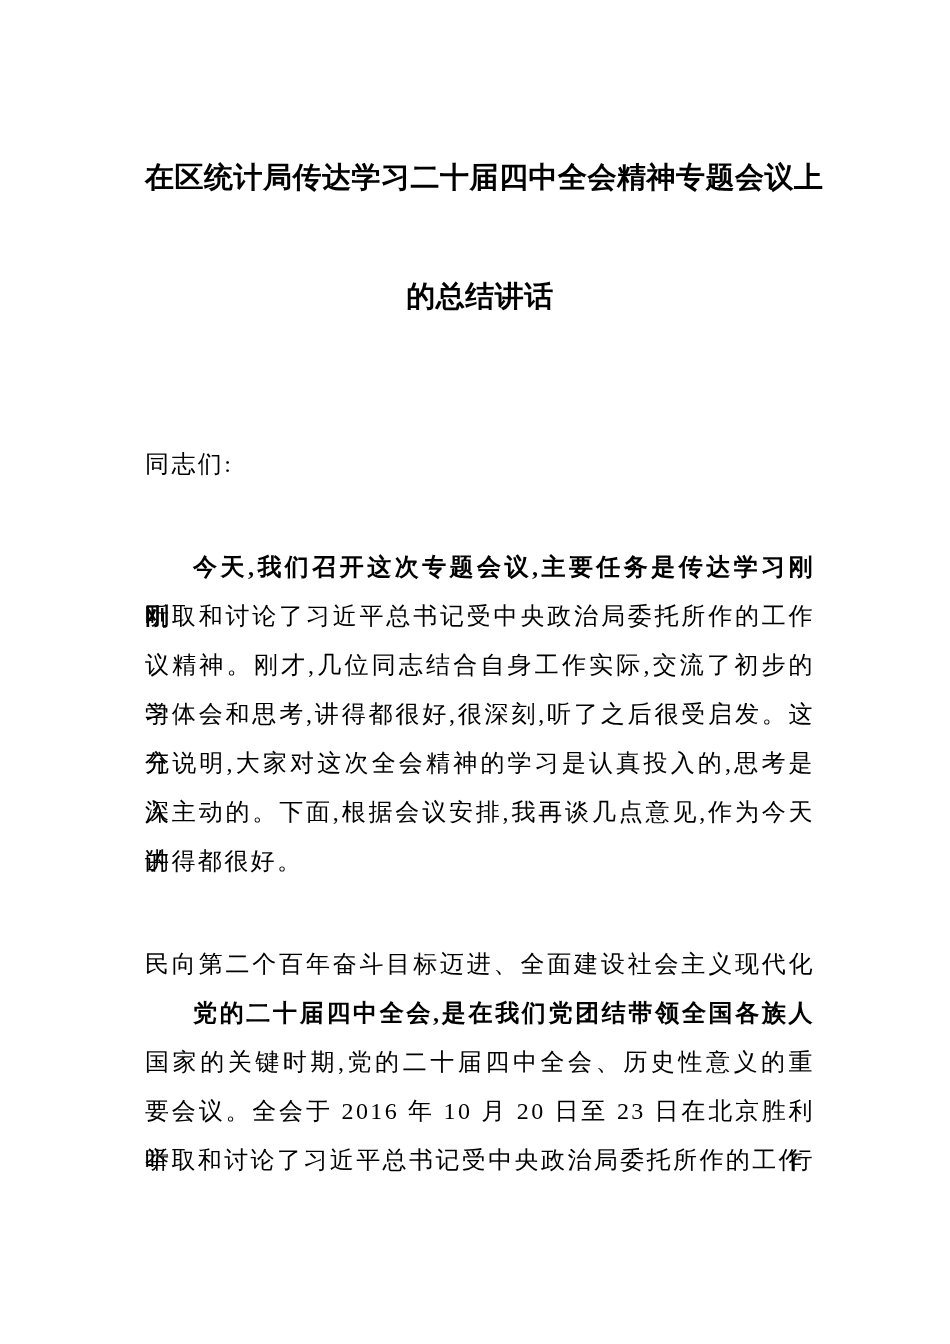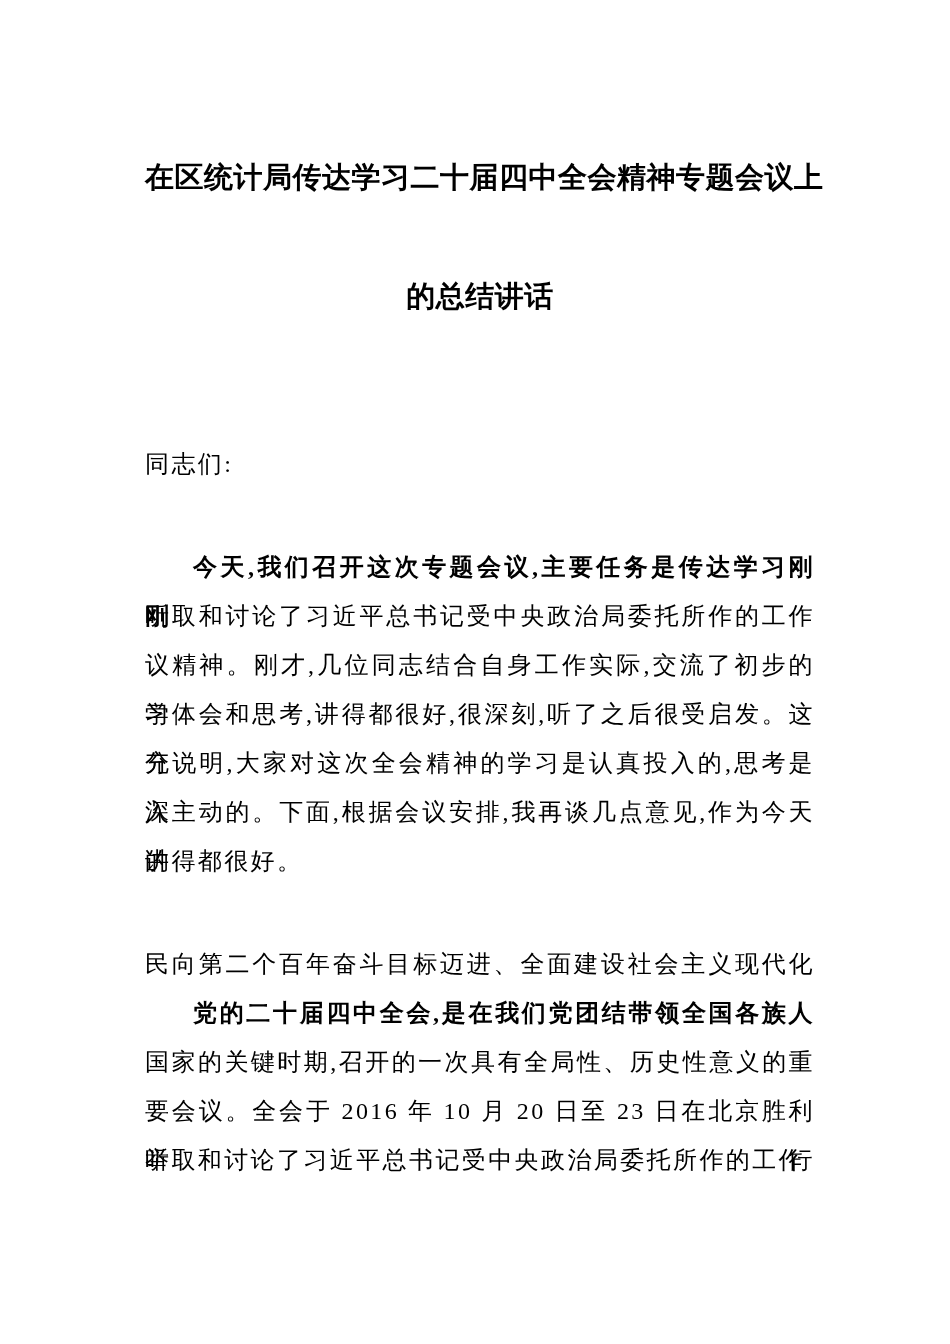--- a/index.html
+++ b/index.html
@@ -75,18 +75,18 @@
         <div class="line">听取和讨论了习近平总书记受中央政治局委托所作的工作</div>
         <div class="line">议精神。刚才,几位同志结合自身工作实际,交流了初步的学</div>
         <div class="line">习体会和思考,讲得都很好,很深刻,听了之后很受启发。这充</div>
         <div class="line">分说明,大家对这次全会精神的学习是认真投入的,思考是深</div>
         <div class="line">入主动的。下面,根据会议安排,我再谈几点意见,作为今天的</div>
         <div class="line last">讲得都很好。</div>
       </div>
       <div class="para">
         <div class="line">民向第二个百年奋斗目标迈进、全面建设社会主义现代化</div>
         <div class="line indent">党的二十届四中全会,是在我们党团结带领全国各族人</div>
-        <div class="line">国家的关键时期,召开的一次具有全局性、历史性意义的重</div>
+        <div class="line">国家的关键时期,党的二十届四中全会、历史性意义的重</div>
         <div class="line">要会议。全会于 2016 年 10 月 20 日至 23 日在北京胜利举行</div>
         <div class="line last">听取和讨论了习近平总书记受中央政治局委托所作的工作</div>
       </div>
     </div>
 </div>
 
 </body></html>

